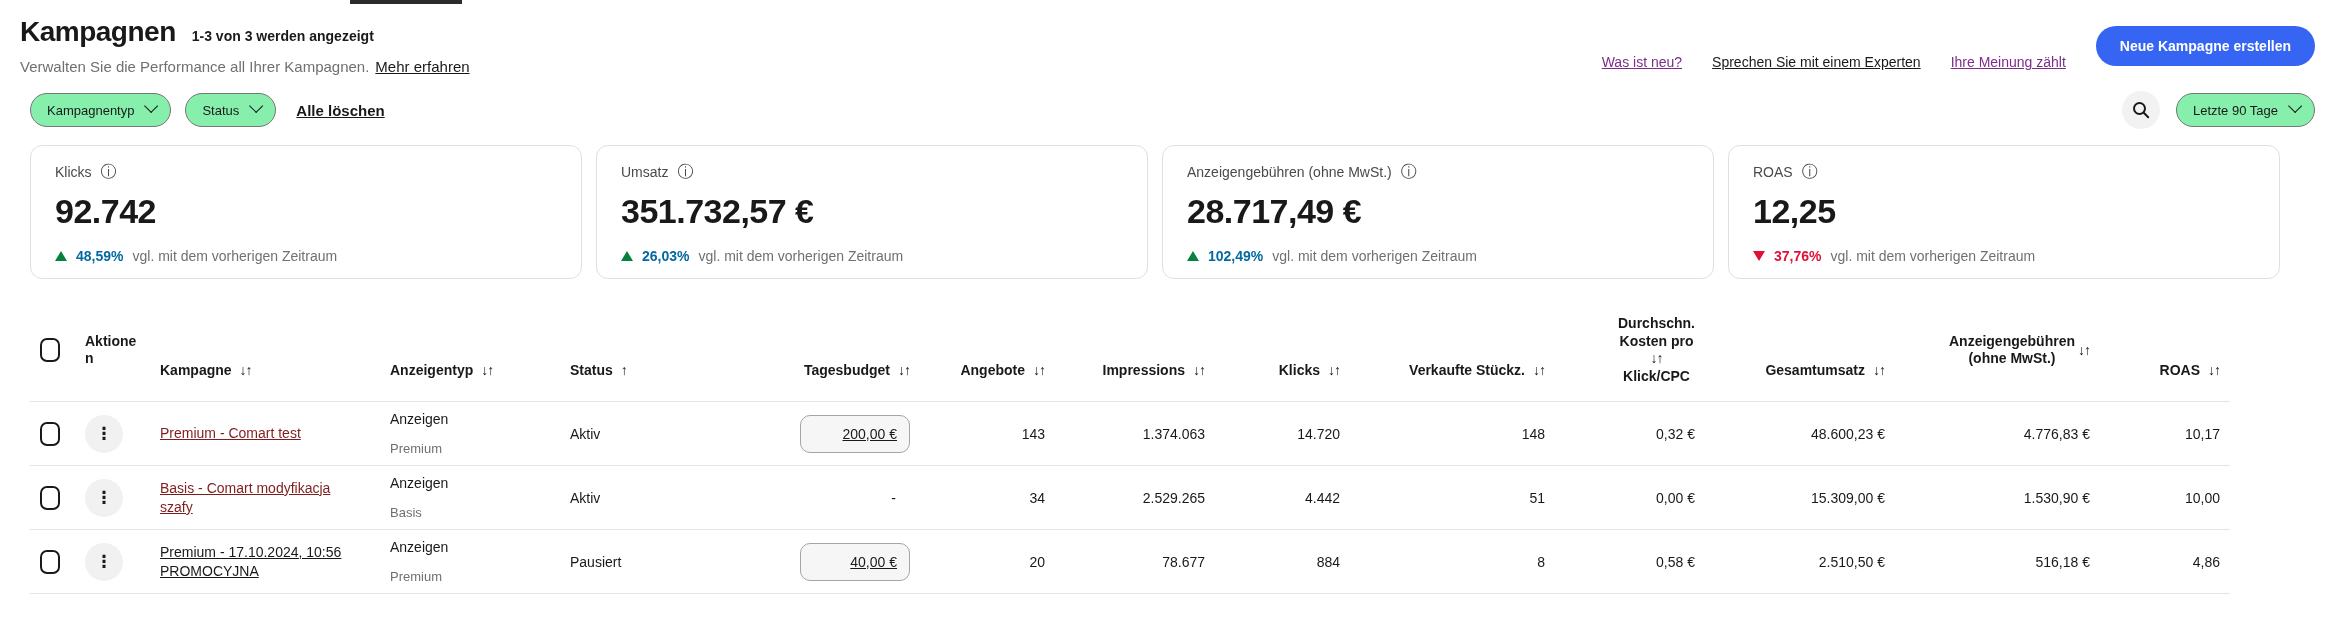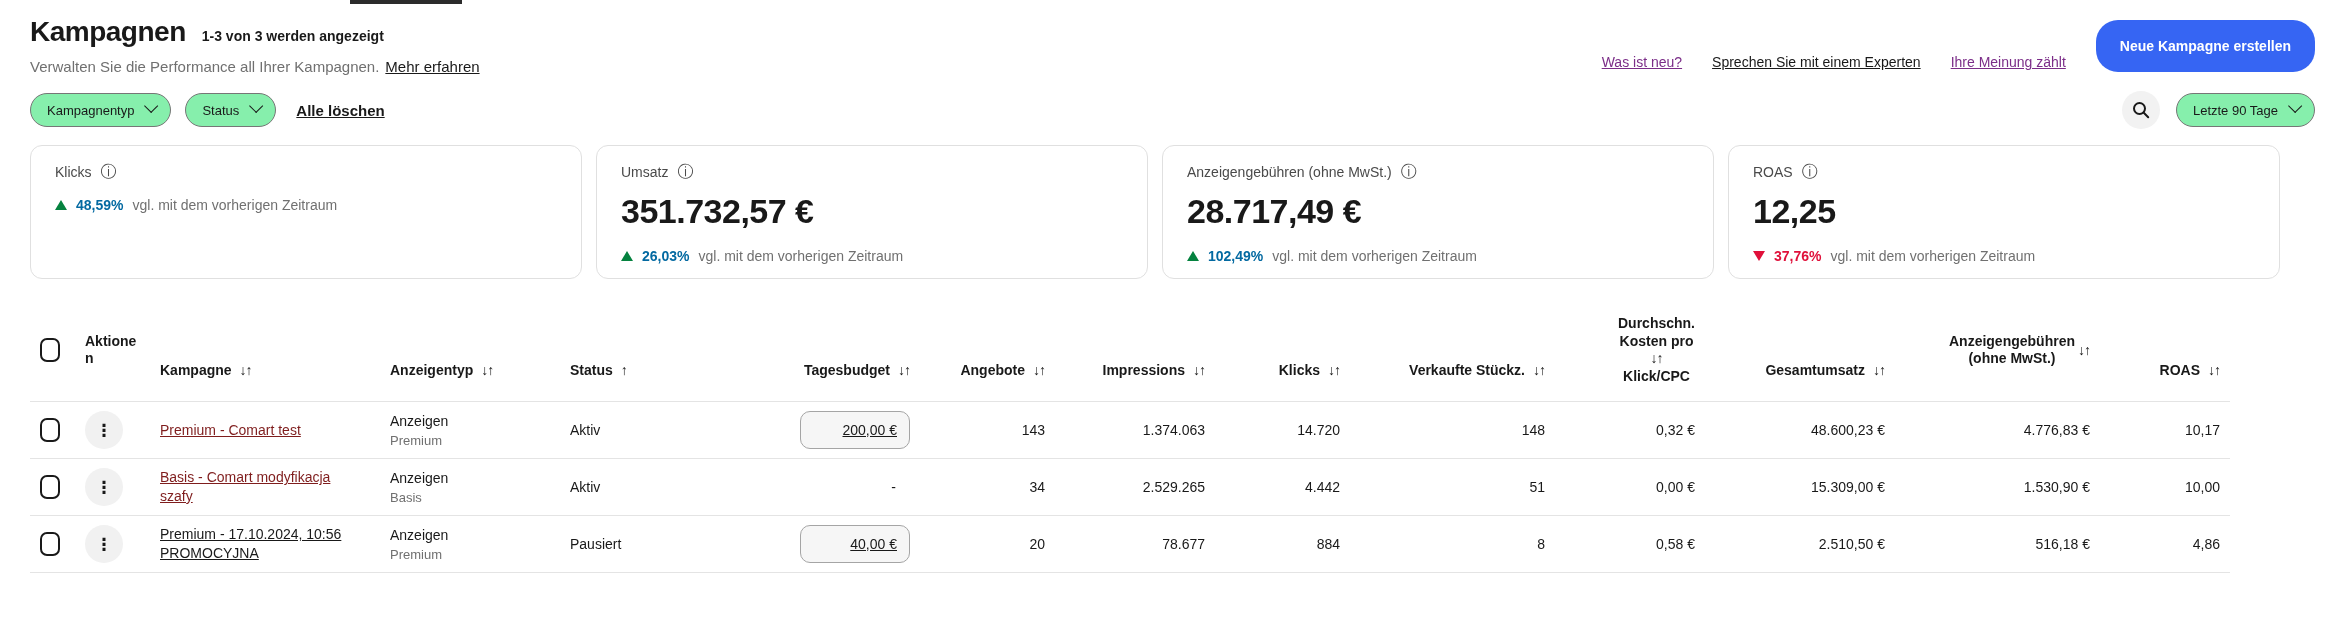--- a/index.html
+++ b/index.html
@@ -2,31 +2,31 @@
 <html><head>
 <meta charset="utf-8">
 <style>
   * { margin:0; padding:0; box-sizing:border-box; }
   body { font-family:"Liberation Sans","DejaVu Sans",sans-serif; background:#fff; color:#191919; }
   .page { position:relative; width:2345px; height:623px; background:#fff; overflow:hidden; }
 
   .tab-fragment { position:absolute; left:350px; top:0; width:112px; height:4px; background:#2b2b2b; }
 
   
-  .topbar { display:flex; justify-content:space-between; padding:16px 30px 0 30px; }
+  .topbar { display:flex; justify-content:space-between; padding:16px 30px 0 20px; }
   .title-row { display:flex; align-items:baseline; gap:16px; }
   .page-title { font-size:28px; font-weight:700; letter-spacing:-0.5px; }
   .count-text { font-size:14px; font-weight:700; }
   .subtitle-row { margin-top:10px; font-size:15px; color:#707070; display:flex; gap:6px; }
   .learn-more { color:#191919; text-decoration:underline; cursor:pointer; }
   .topbar-right { display:flex; align-items:center; gap:30px; margin-top:10px; height:40px; }
   .top-link { font-size:14px; text-decoration:underline; cursor:pointer; white-space:nowrap;margin-top:32px; }
   .link-purple { color:#7b2d88; }
   .link-dark { color:#191919; }
-  .primary-btn { height:52px; padding:0 24px; border:none; border-radius:22px; background:#3665f3;
+  .primary-btn { height:40px; padding:0 24px; border:none; border-radius:22px; background:#3665f3;
     color:#fff; font-size:14px; font-weight:700; font-family:inherit; cursor:pointer; white-space:nowrap; }
 
   
   .filters { display:flex; align-items:center; padding:16px 30px 0 30px; }
   .pill { display:inline-flex; align-items:center; gap:10px; height:34px; padding:0 16px;
     border:1px solid #767676; border-radius:17px; background:#86efac; font-size:13px; cursor:pointer; white-space:nowrap; }
   .pill + .pill { margin-left:14px; }
   .chev { width:10px; height:10px; border-right:1.6px solid #191919; border-bottom:1.6px solid #191919;
     transform:rotate(45deg) translateY(-3px); margin-top:-4px; }
   .clear-link { margin-left:20px; font-size:15px; font-weight:700; text-decoration:underline; cursor:pointer; }
@@ -61,21 +61,21 @@
   .th-stack span { display:block; }
   .th-flex { display:inline-flex; align-items:center; gap:3px; }
   .actions-head { max-width:62px; overflow-wrap:anywhere; line-height:1.25; }
   .checkbox { width:20px; height:24px; border:2px solid #191919; border-radius:7px; background:#fff; cursor:pointer; }
   .kebab { width:38px; height:38px; border-radius:50%; background:#f1f1f1; display:flex; align-items:center;
     justify-content:center; font-size:17px; font-weight:700; color:#191919; cursor:pointer; }
   .camp-link { font-size:14px; text-decoration:underline; cursor:pointer; display:inline-block; max-width:205px; line-height:1.35; }
   .camp-purple { color:#7f1d1d; }
   .camp-dark { color:#191919; }
   .type-main { font-size:14px; color:#191919; }
-  .type-sub { font-size:13px; color:#707070; margin-top:4px; }
+  .type-sub { font-size:13px; color:#707070; margin-top:14px; }
   .budget-input { width:110px; height:38px; border:1px solid #a5a5a5; border-radius:10px; background:#f6f6f6;
     text-align:right; padding:0 12px; font-size:14px; color:#191919; font-family:inherit;text-decoration:underline; }
   .dash { padding-right:14px; display:inline-block; }
 </style>
 </head>
 <body>
 
 <div class="page">
   <div class="tab-fragment"></div>
 
@@ -120,20 +120,21 @@
       <span class="chev"></span>
     </div>
   </div>
 
   <div class="kpis">
     <div class="card">
       <div class="kpi-label-row">
         <span>Klicks</span>
         <span class="info-icon">ⓘ</span>
       </div>
+      <div class="kpi-value">92.742</div>
       <div class="trend">
         <span class="tri up"></span>
         <span class="pct up">48,59%</span>
         <span>vgl. mit dem vorherigen Zeitraum</span>
       </div>
     </div>
     <div class="card">
       <div class="kpi-label-row">
         <span>Umsatz</span>
         <span class="info-icon">ⓘ</span>

